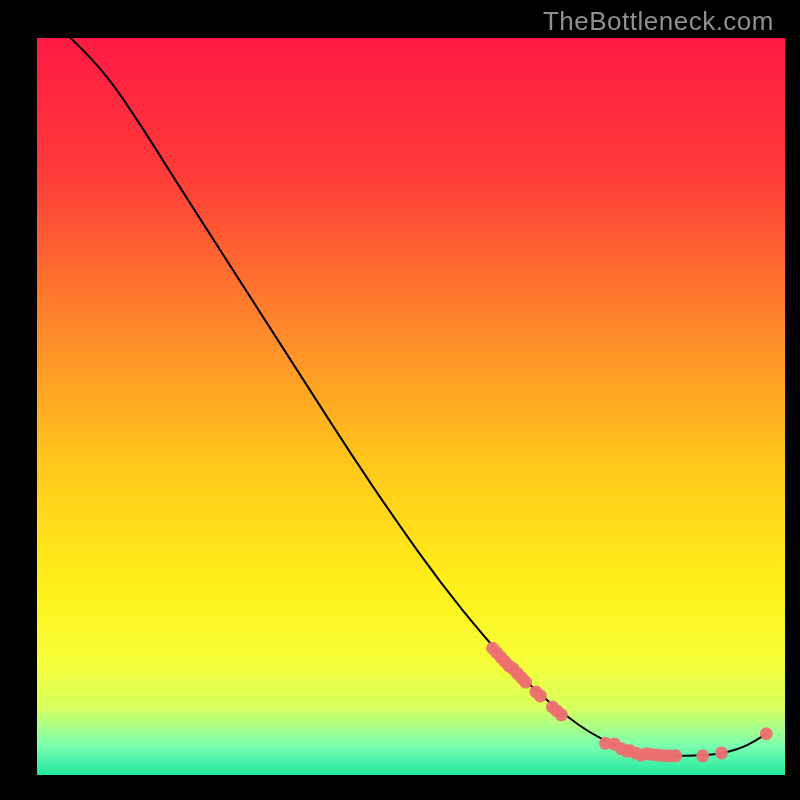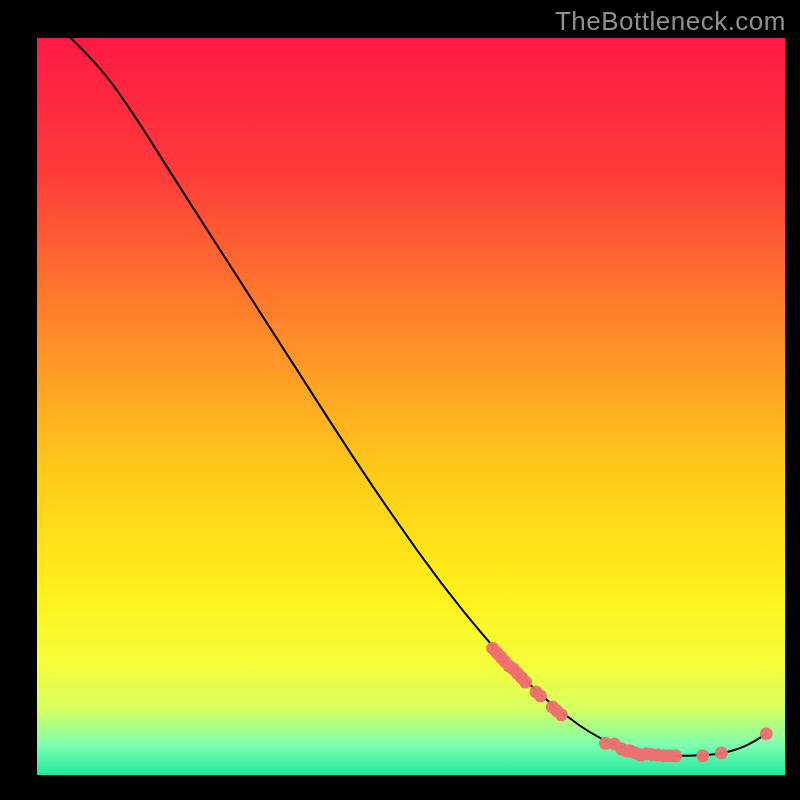--- a/index.html
+++ b/index.html
@@ -11,21 +11,21 @@
     overflow: hidden;
   }
   .chart-wrap {
     position: relative;
     width: 800px;
     height: 800px;
   }
   .watermark {
     position: absolute;
     top: 6px;
-    right: 14px;
+    right: 26px;
     font-family: Arial, Helvetica, sans-serif;
     font-size: 26px;
     font-weight: 500;
     color: #8f8f8f;
     letter-spacing: 0.5px;
     user-select: none;
   }
   svg {
     display: block;
   }

